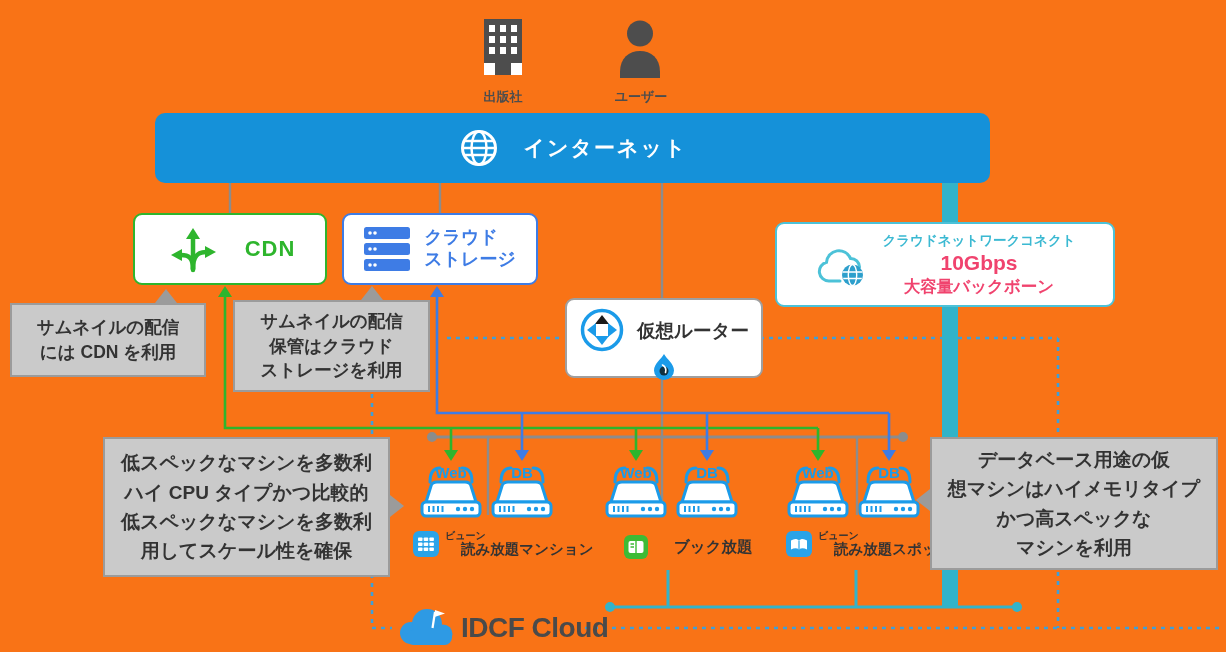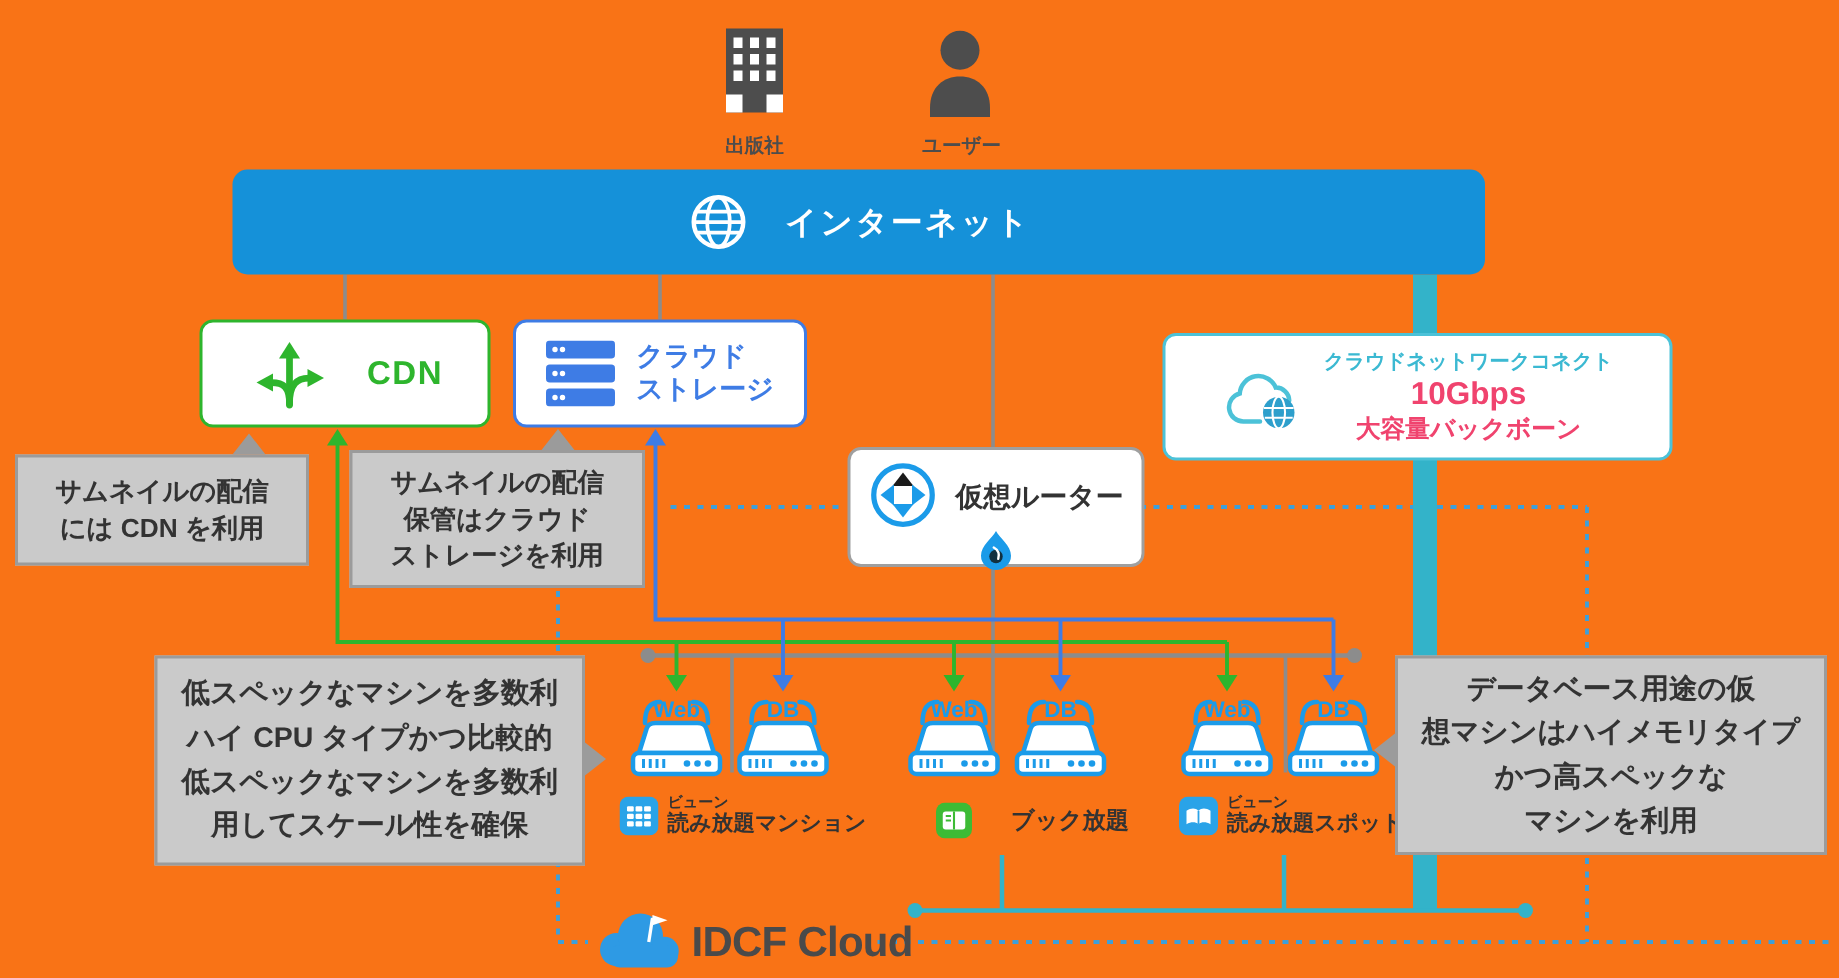--- a/index.html
+++ b/index.html
@@ -45,21 +45,21 @@
   .tri-left{border-top:11px solid transparent;border-bottom:11px solid transparent;border-right:14px solid var(--c-boxborder,#9b9b9b);left:-16px;}
   
   .actor-label{position:absolute;z-index:2;color:var(--c-dark,#4d4d4d);font-size:13px;font-weight:bold;text-align:center;}
   
   .server{position:absolute;z-index:2;}
   .svtxt{font-size:15px;font-weight:bold;fill:var(--c-sky,#1b9be9);}
   
   .service{position:absolute;z-index:2;display:flex;align-items:flex-start;gap:6px;}
   .service .col{display:flex;flex-direction:column;line-height:1.05;}
   .brand-sm{font-size:10px;font-weight:bold;color:#333;}
-  .svc-name{font-size:14.5px;font-weight:bold;color:#333;}
+  .svc-name{font-size:14.5px;font-weight:bold;color:#333;margin-left:16px;}
   .svc-one{font-size:15.5px;font-weight:bold;color:#333;margin-left:20px;}
   
   #brand-text{position:absolute;left:461px;top:612px;z-index:2;font-size:28px;font-weight:bold;color:#4a4a4a;letter-spacing:-0.5px;}
 </style>
 </head>
 <body>
 
 <div id="canvas">
 
   <svg id="wires" width="1226" height="652" viewBox="0 0 1226 652">

